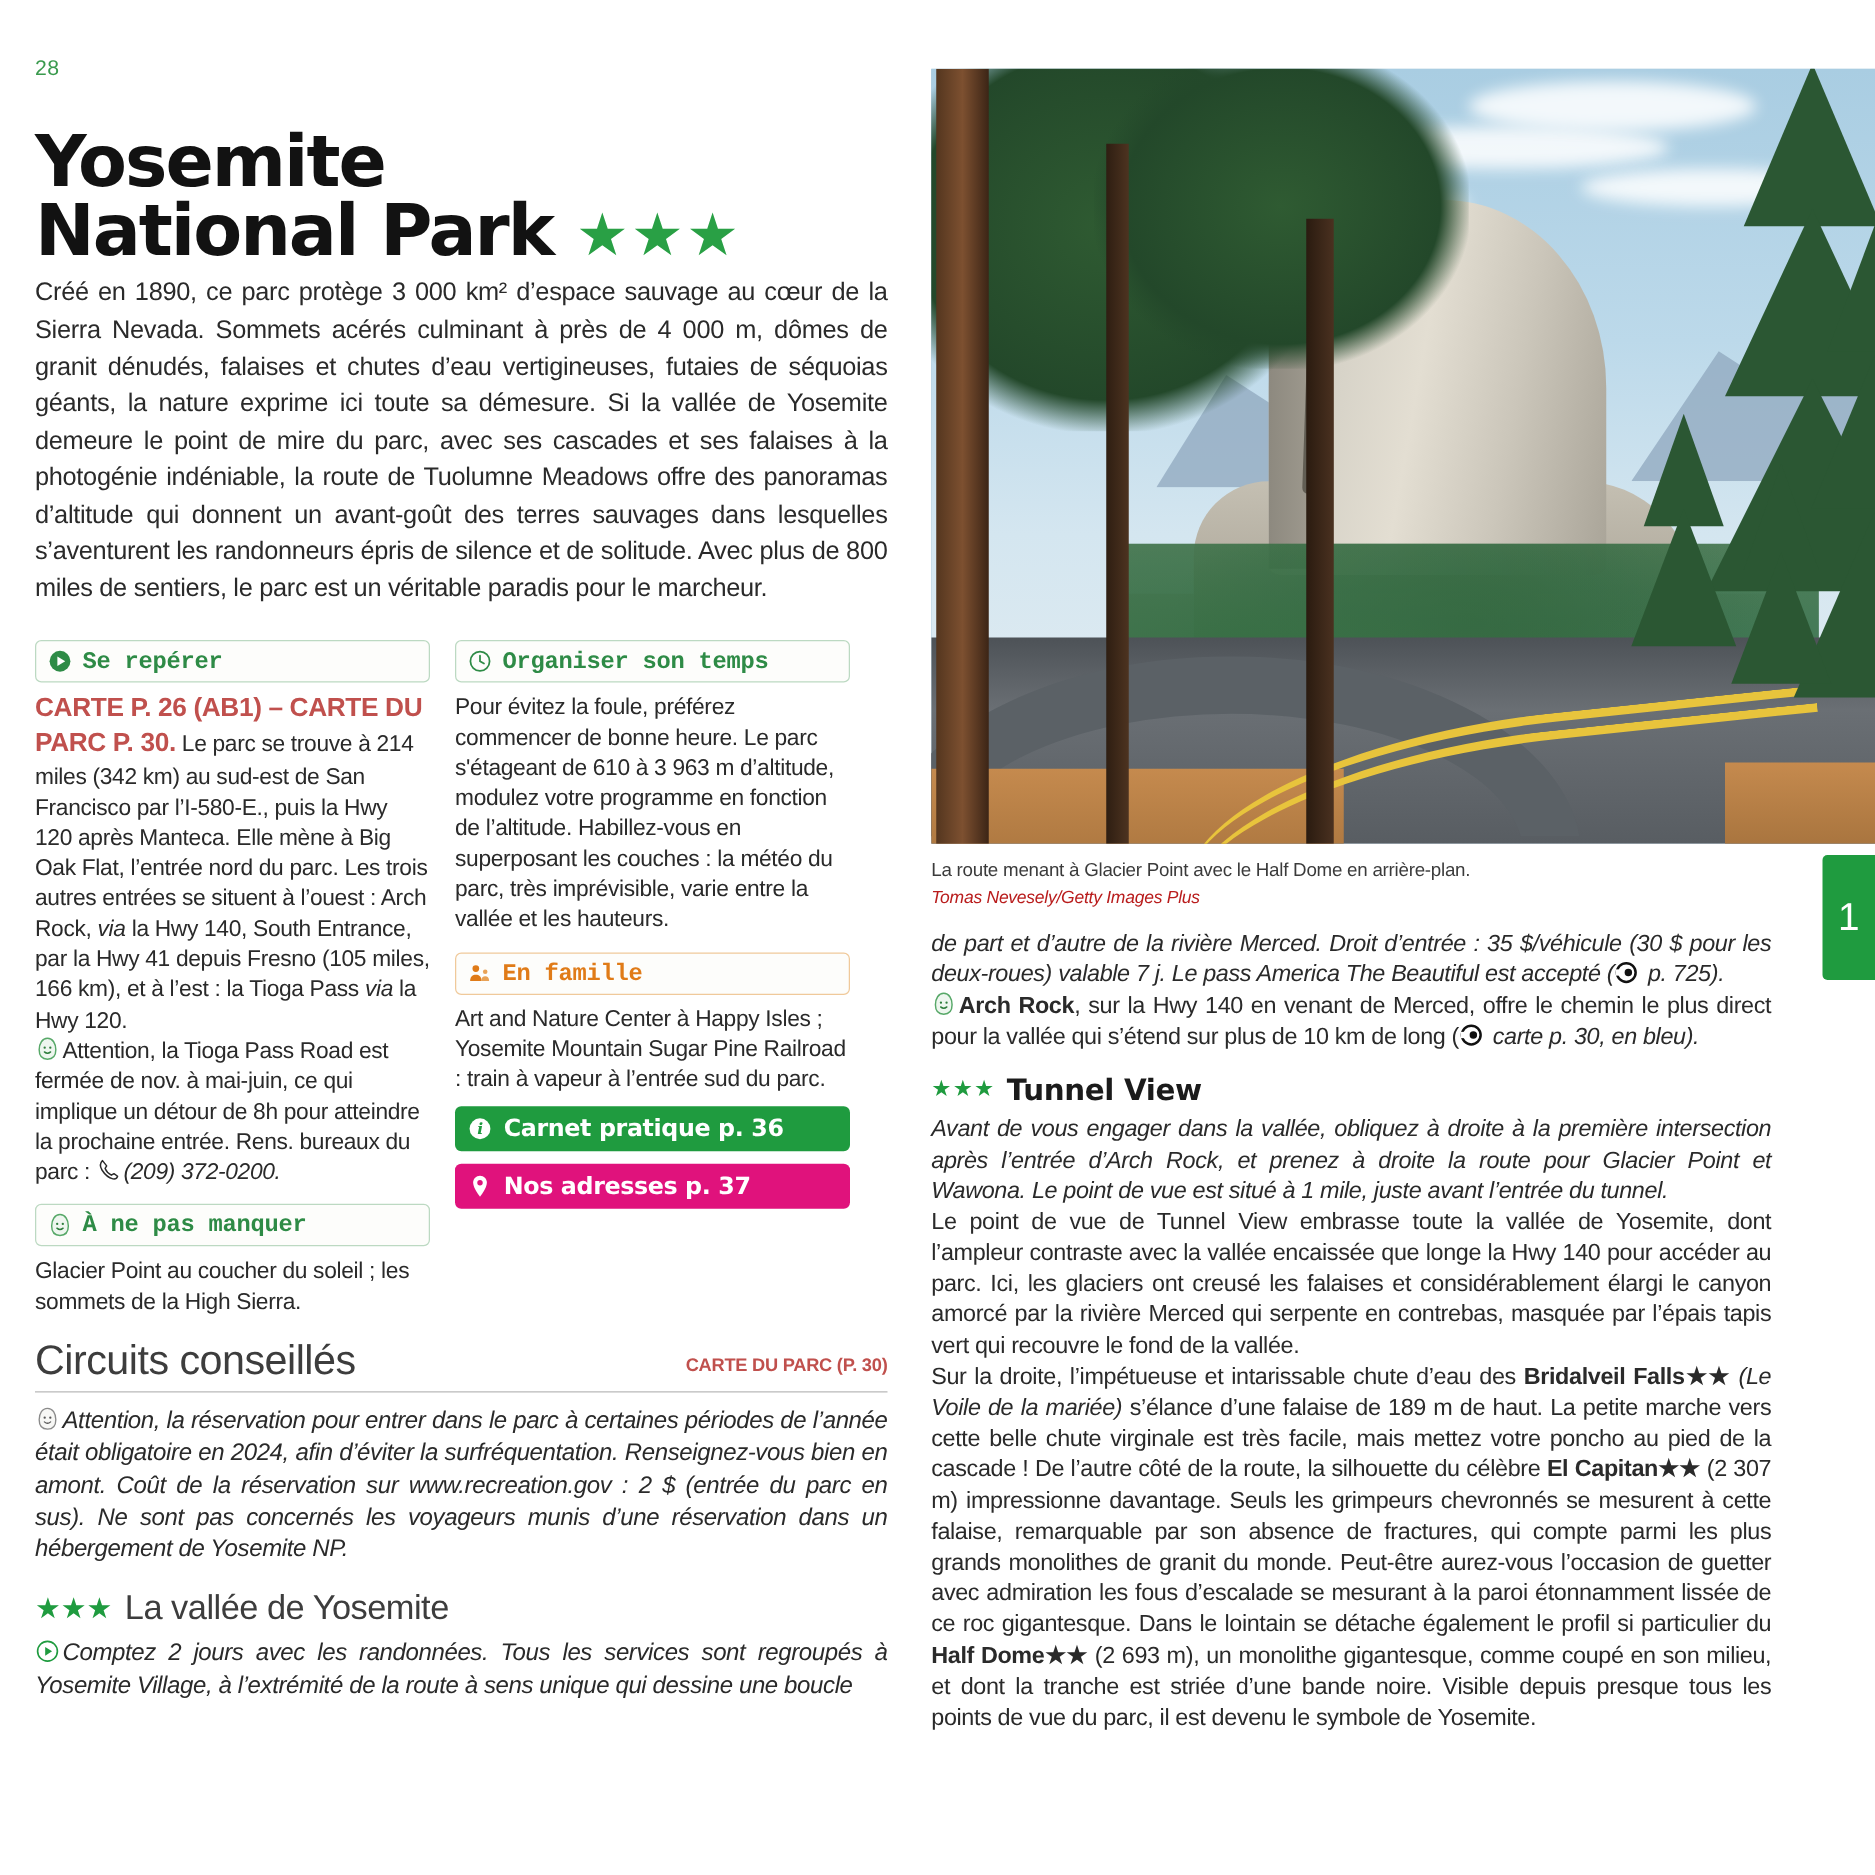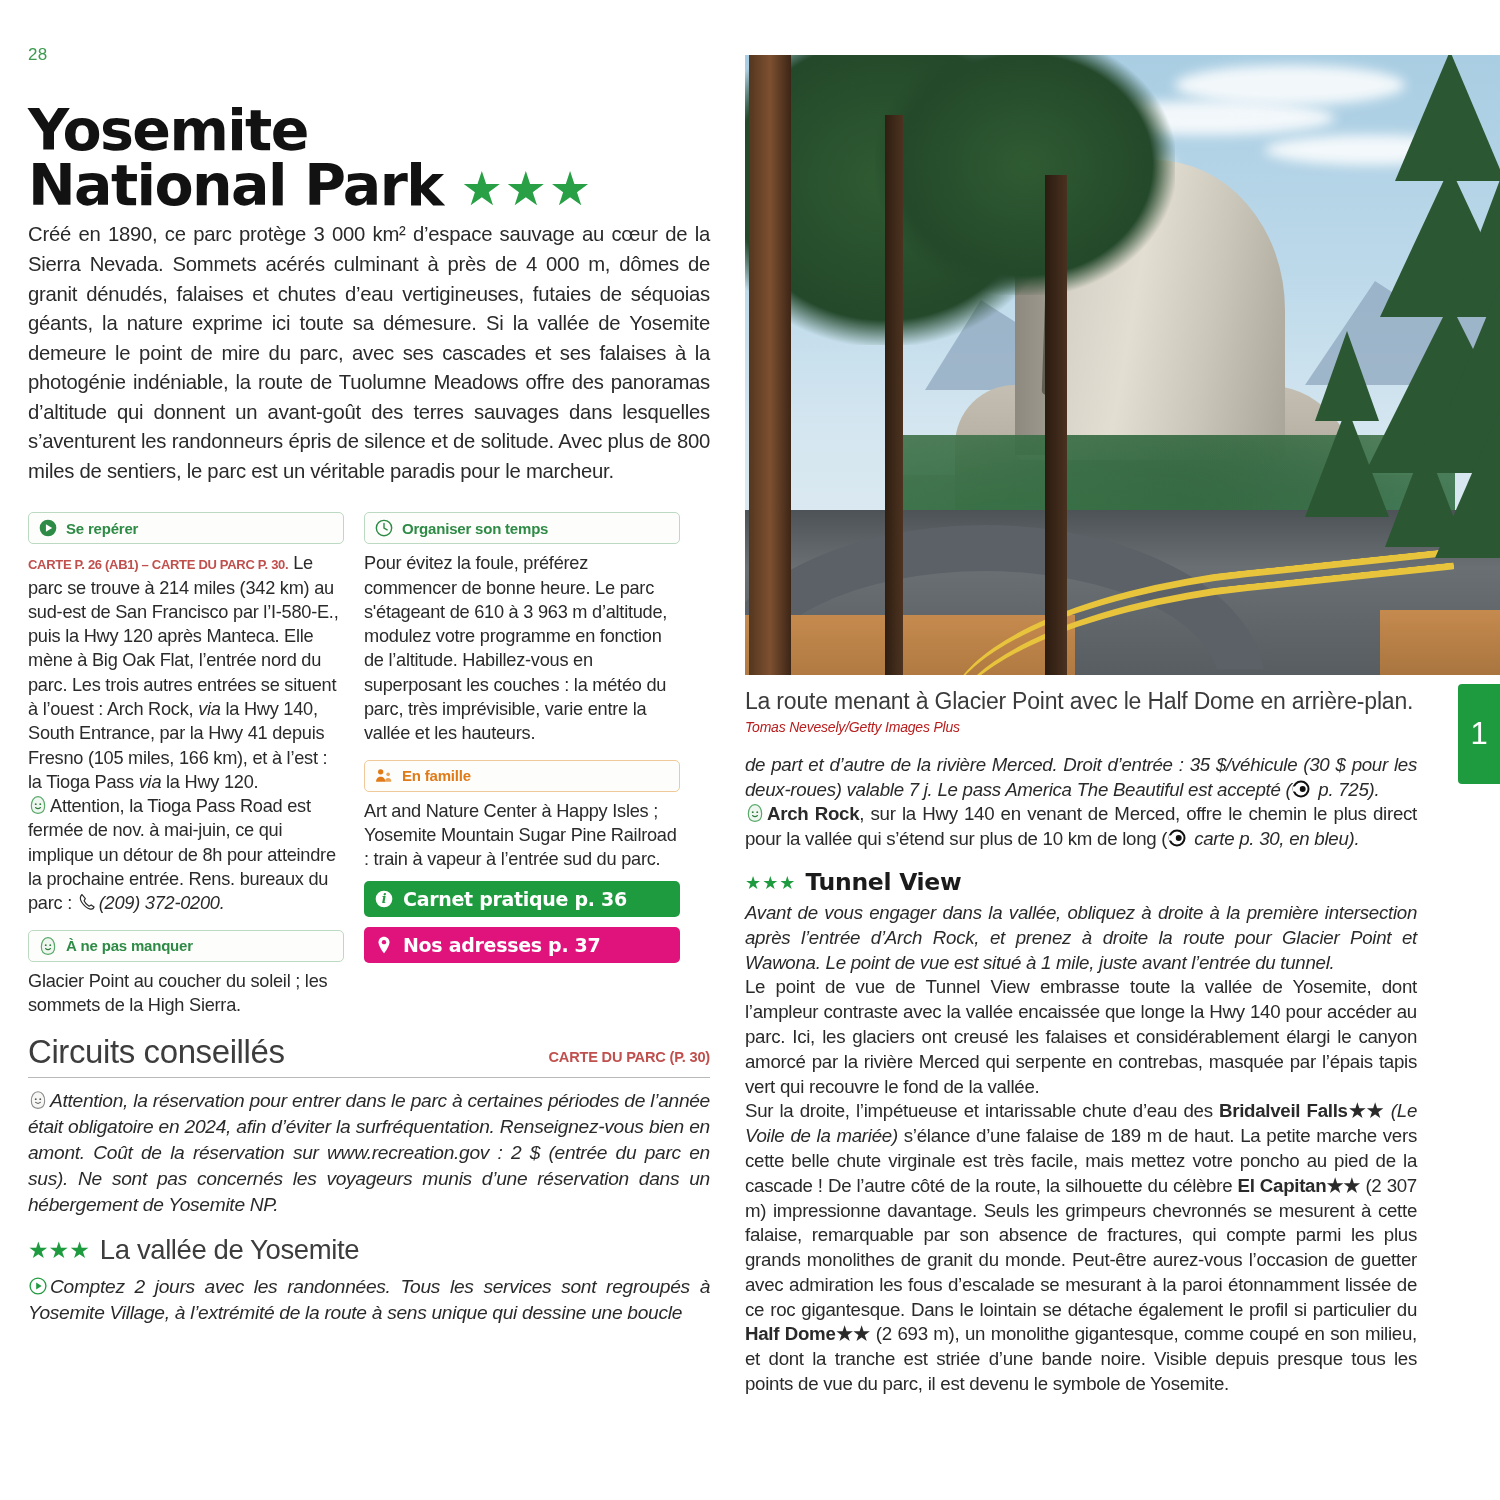--- a/index.html
+++ b/index.html
@@ -46,33 +46,33 @@
 
   .boxhead {
     border:1px solid #bcd9c2; border-radius:5px;
     padding:5px 9px 5px 9px;
     display:flex; align-items:center; gap:8px;
     background:#fdfdfb;
     margin-bottom:7px;
   }
   .boxhead.orange { border-color:#f0c99a; }
   .boxhead .lbl {
-    font-size:15px; font-weight:bold; color:#2e8b46;
-    letter-spacing:-0.2px; font-family:Liberation Sans, sans-serif;
+    font-size:19px; font-weight:bold; color:#2e8b46;
+    letter-spacing:-0.2px; font-family:Liberation Mono, monospace;
   }
   .boxhead.orange .lbl { color:#e07b18; }
 
   .ic { width:20px; height:20px; flex:0 0 20px; display:block; }
 
   .boxbody {
     font-size:18.2px; line-height:1.335; color:#2a2a2a;
     letter-spacing:-0.25px;
   }
   .boxbody .ref {
-    color:#c0504d; font-weight:bold; font-size:13px; letter-spacing:-0.3px;
+    color:#c0504d; font-weight:bold; font-size:21px; letter-spacing:-0.3px;
   }
   .boxbody em { font-style:italic; }
 
   .inline-ic { display:inline-block; vertical-align:-3px; margin-right:2px; }
 
   .banner {
     display:flex; align-items:center; gap:9px;
     border-radius:5px; padding:7px 10px;
     color:#fff; font-weight:bold; font-size:19px;
     letter-spacing:-0.3px; margin-top:10px;
@@ -206,21 +206,21 @@
   .conifer { position:absolute; }
   .conifer i {
     display:block; width:0; height:0; margin:-14px auto 0 auto;
     border-left:var(--w) solid transparent;
     border-right:var(--w) solid transparent;
     border-bottom:var(--h) solid #2b5733;
   }
 
   .caption {
     margin-top:12px; width:710px;
-    font-size:23px; color:#3b3b3b; letter-spacing:-0.2px; line-height:1.3;
+    font-size:15px; color:#3b3b3b; letter-spacing:-0.2px; line-height:1.3;
   }
   .credit {
     font-size:14px; font-style:italic; color:#b91c1c; margin-top:2px;
     letter-spacing:-0.2px;
   }
 
   .body-col {
     margin-top:18px; width:672px;
     font-size:18.7px; line-height:1.325; color:#2a2a2a;
     text-align:justify; letter-spacing:-0.28px;

